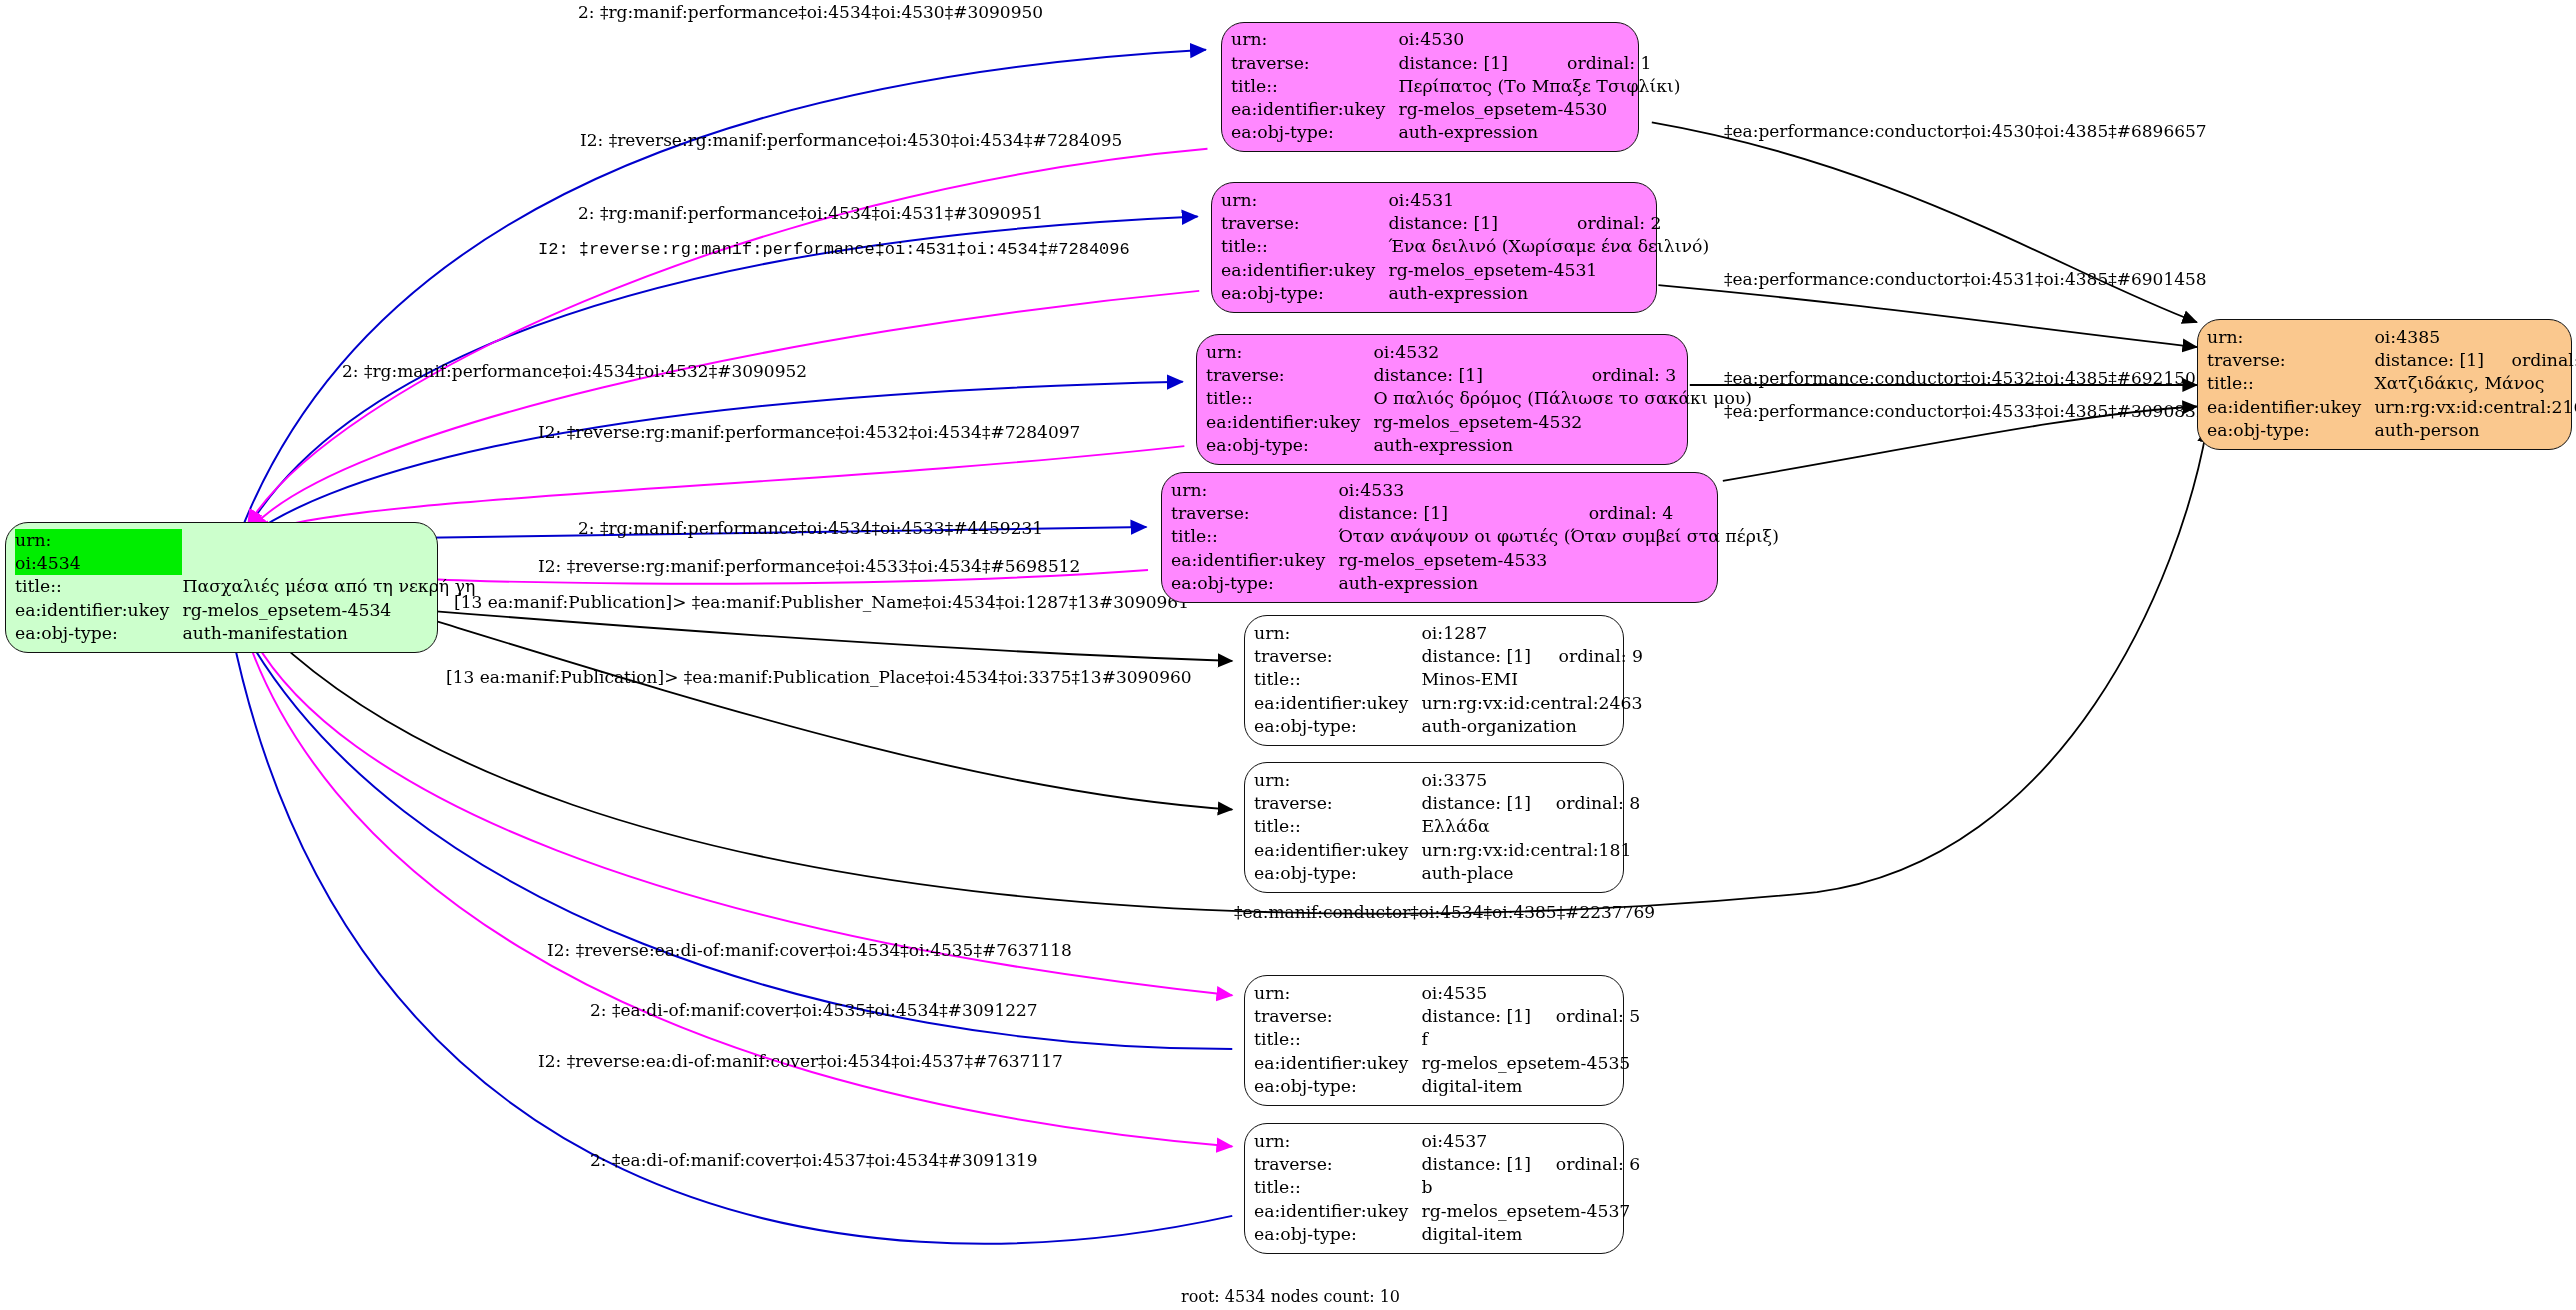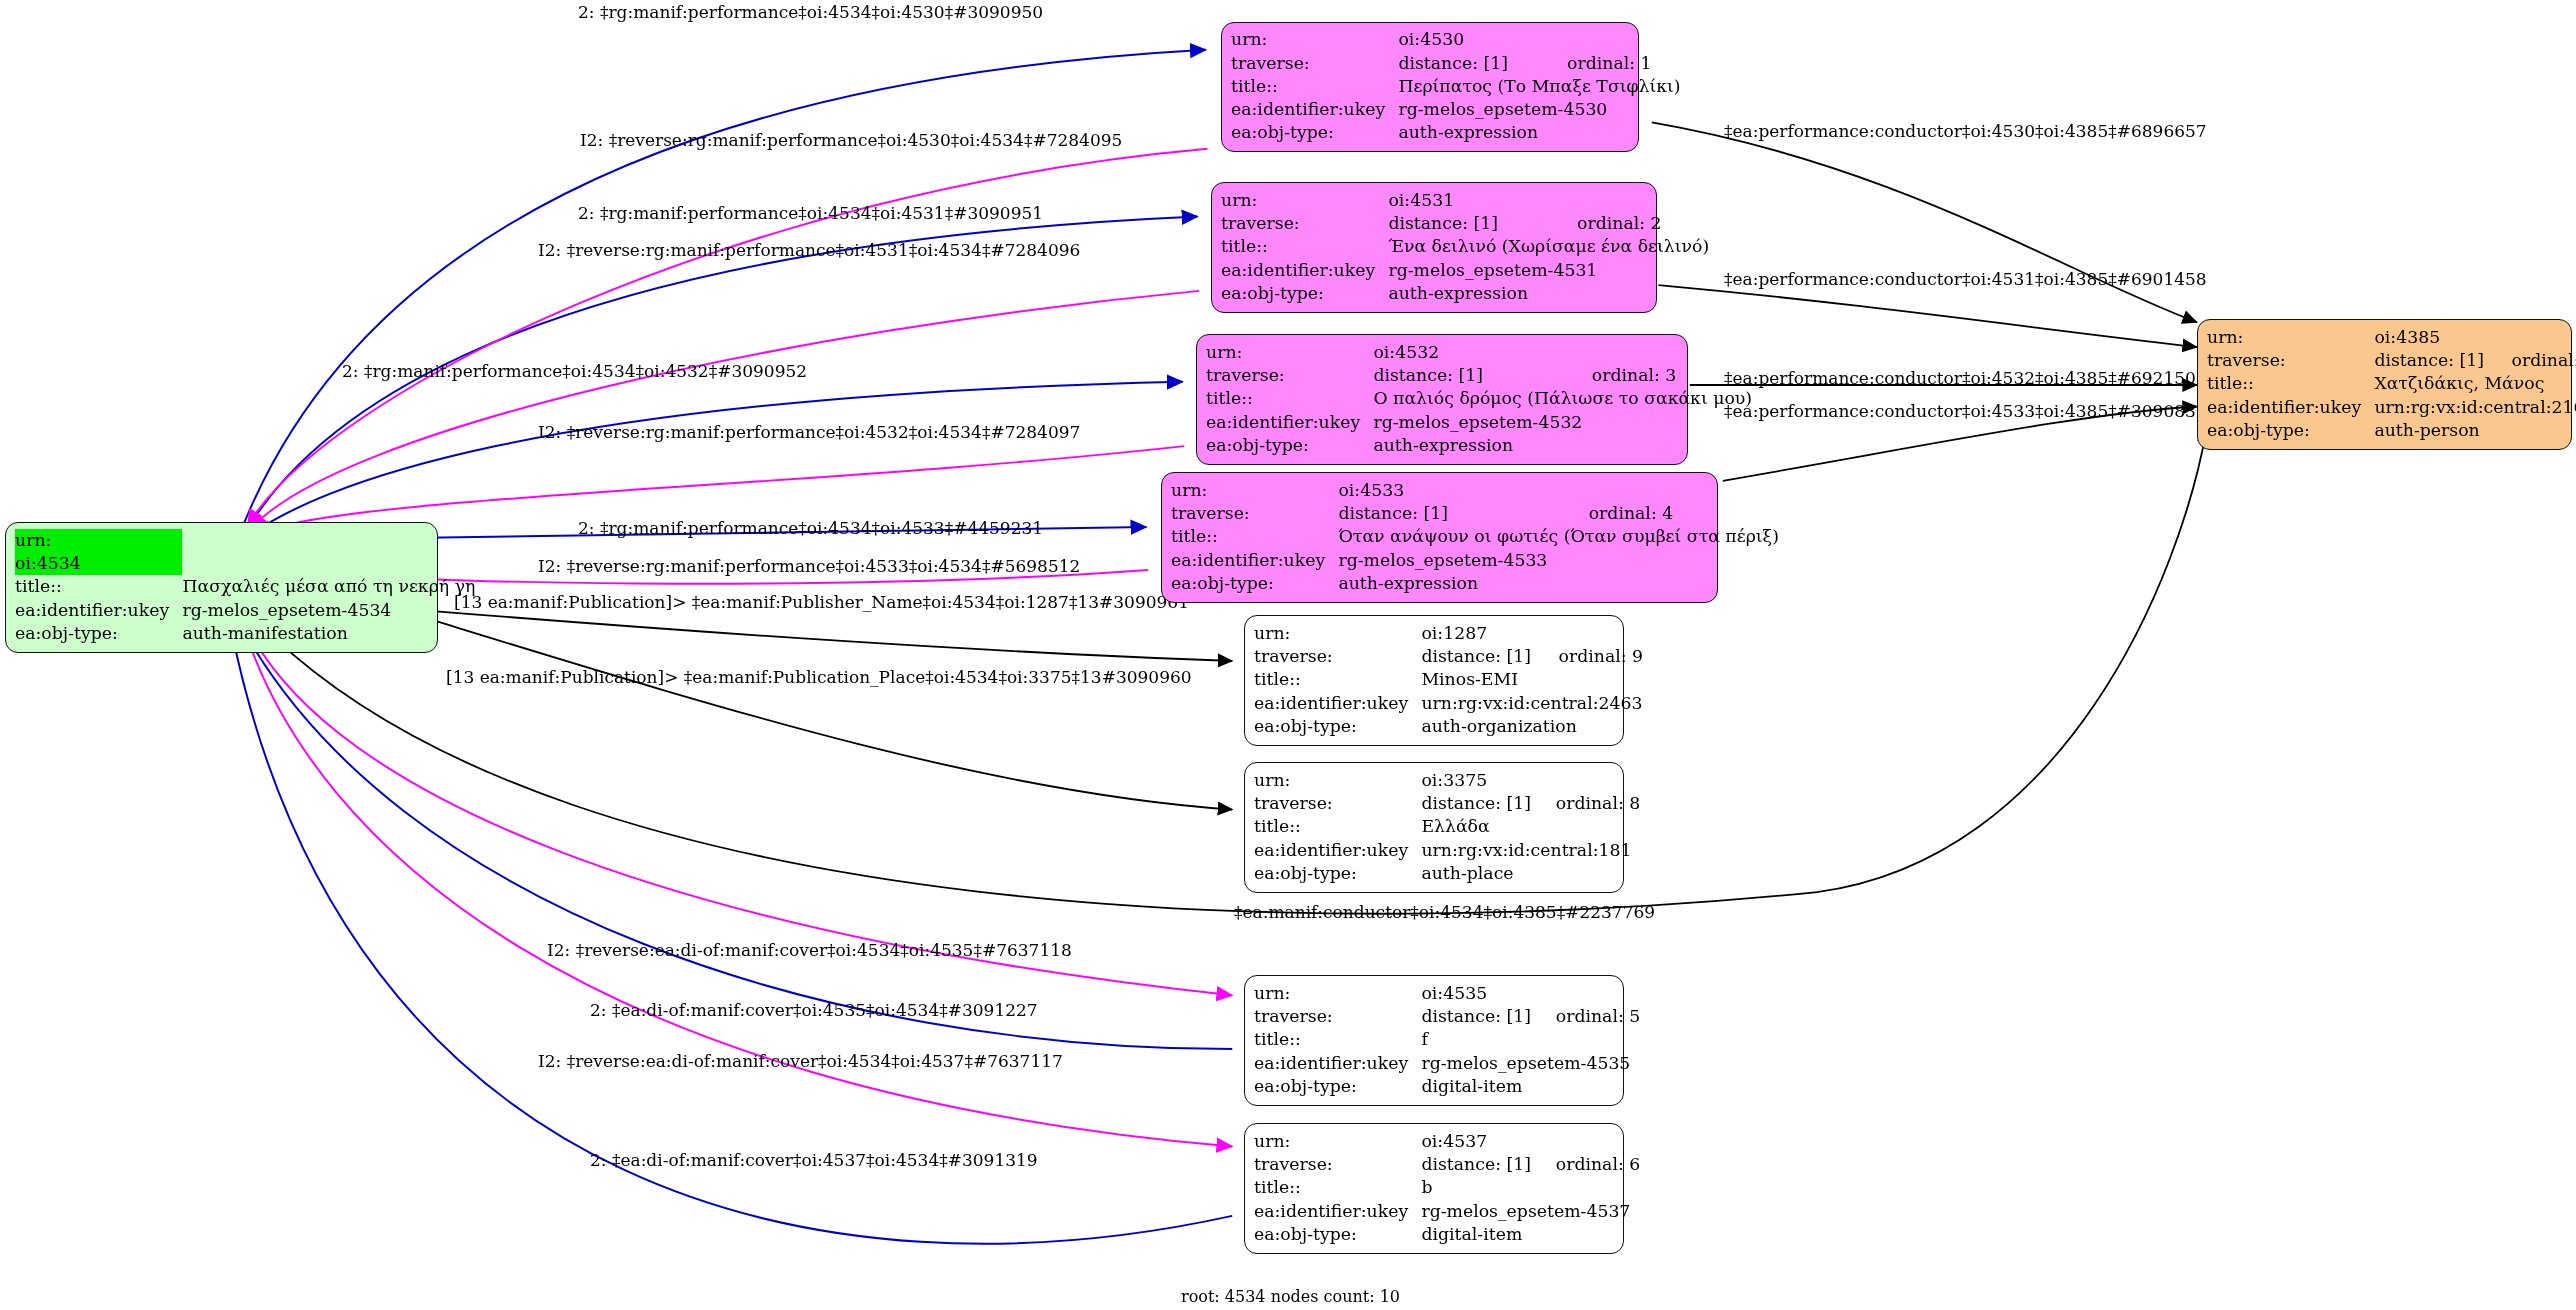--- a/index.html
+++ b/index.html
@@ -18,21 +18,21 @@
   #edge-layer {
     position: absolute;
     left: 0; top: 0;
     width: 2576px;
     height: 1311px;
   }
   .node {
     position: absolute;
     box-sizing: border-box;
     border: 1.3px solid #111111;
-    border-radius: 13px;
+    border-radius: 23px;
     padding: 5.8px 9px 6.6px 9px;
     background: #ffffff;
     z-index: 5;
   }
   .node table {
     border-collapse: collapse;
     border-spacing: 0;
   }
   .node td {
     padding: 0 0 0.8px 0;
@@ -411,21 +411,21 @@
     </tbody>
       </table>
   </div>
 
   <div class="edge-label" style="left:578px; top:1.7px;">2: ‡rg:manif:performance‡oi:4534‡oi:4530‡#3090950</div>
 
   <div class="edge-label" style="left:560px; top:130px;margin-left:20px;">I2: ‡reverse:rg:manif:performance‡oi:4530‡oi:4534‡#7284095</div>
 
   <div class="edge-label" style="left:578px; top:203px;">2: ‡rg:manif:performance‡oi:4534‡oi:4531‡#3090951</div>
 
-  <div class="edge-label" style="left:538px; top:240px;">I2: ‡reverse:rg:manif:performance‡oi:4531‡oi:4534‡#7284096</div>
+  <div class="edge-label" style="left:538px; top:240px;font-family:Liberation Mono, monospace;">I2: ‡reverse:rg:manif:performance‡oi:4531‡oi:4534‡#7284096</div>
 
   <div class="edge-label" style="left:342px; top:361px;">2: ‡rg:manif:performance‡oi:4534‡oi:4532‡#3090952</div>
 
   <div class="edge-label" style="left:538px; top:422px;">I2: ‡reverse:rg:manif:performance‡oi:4532‡oi:4534‡#7284097</div>
 
   <div class="edge-label" style="left:578px; top:518px;">2: ‡rg:manif:performance‡oi:4534‡oi:4533‡#4459231</div>
 
   <div class="edge-label" style="left:538px; top:556px;">I2: ‡reverse:rg:manif:performance‡oi:4533‡oi:4534‡#5698512</div>
 
   <div class="edge-label" style="left:1724px; top:121px;">‡ea:performance:conductor‡oi:4530‡oi:4385‡#6896657</div>

